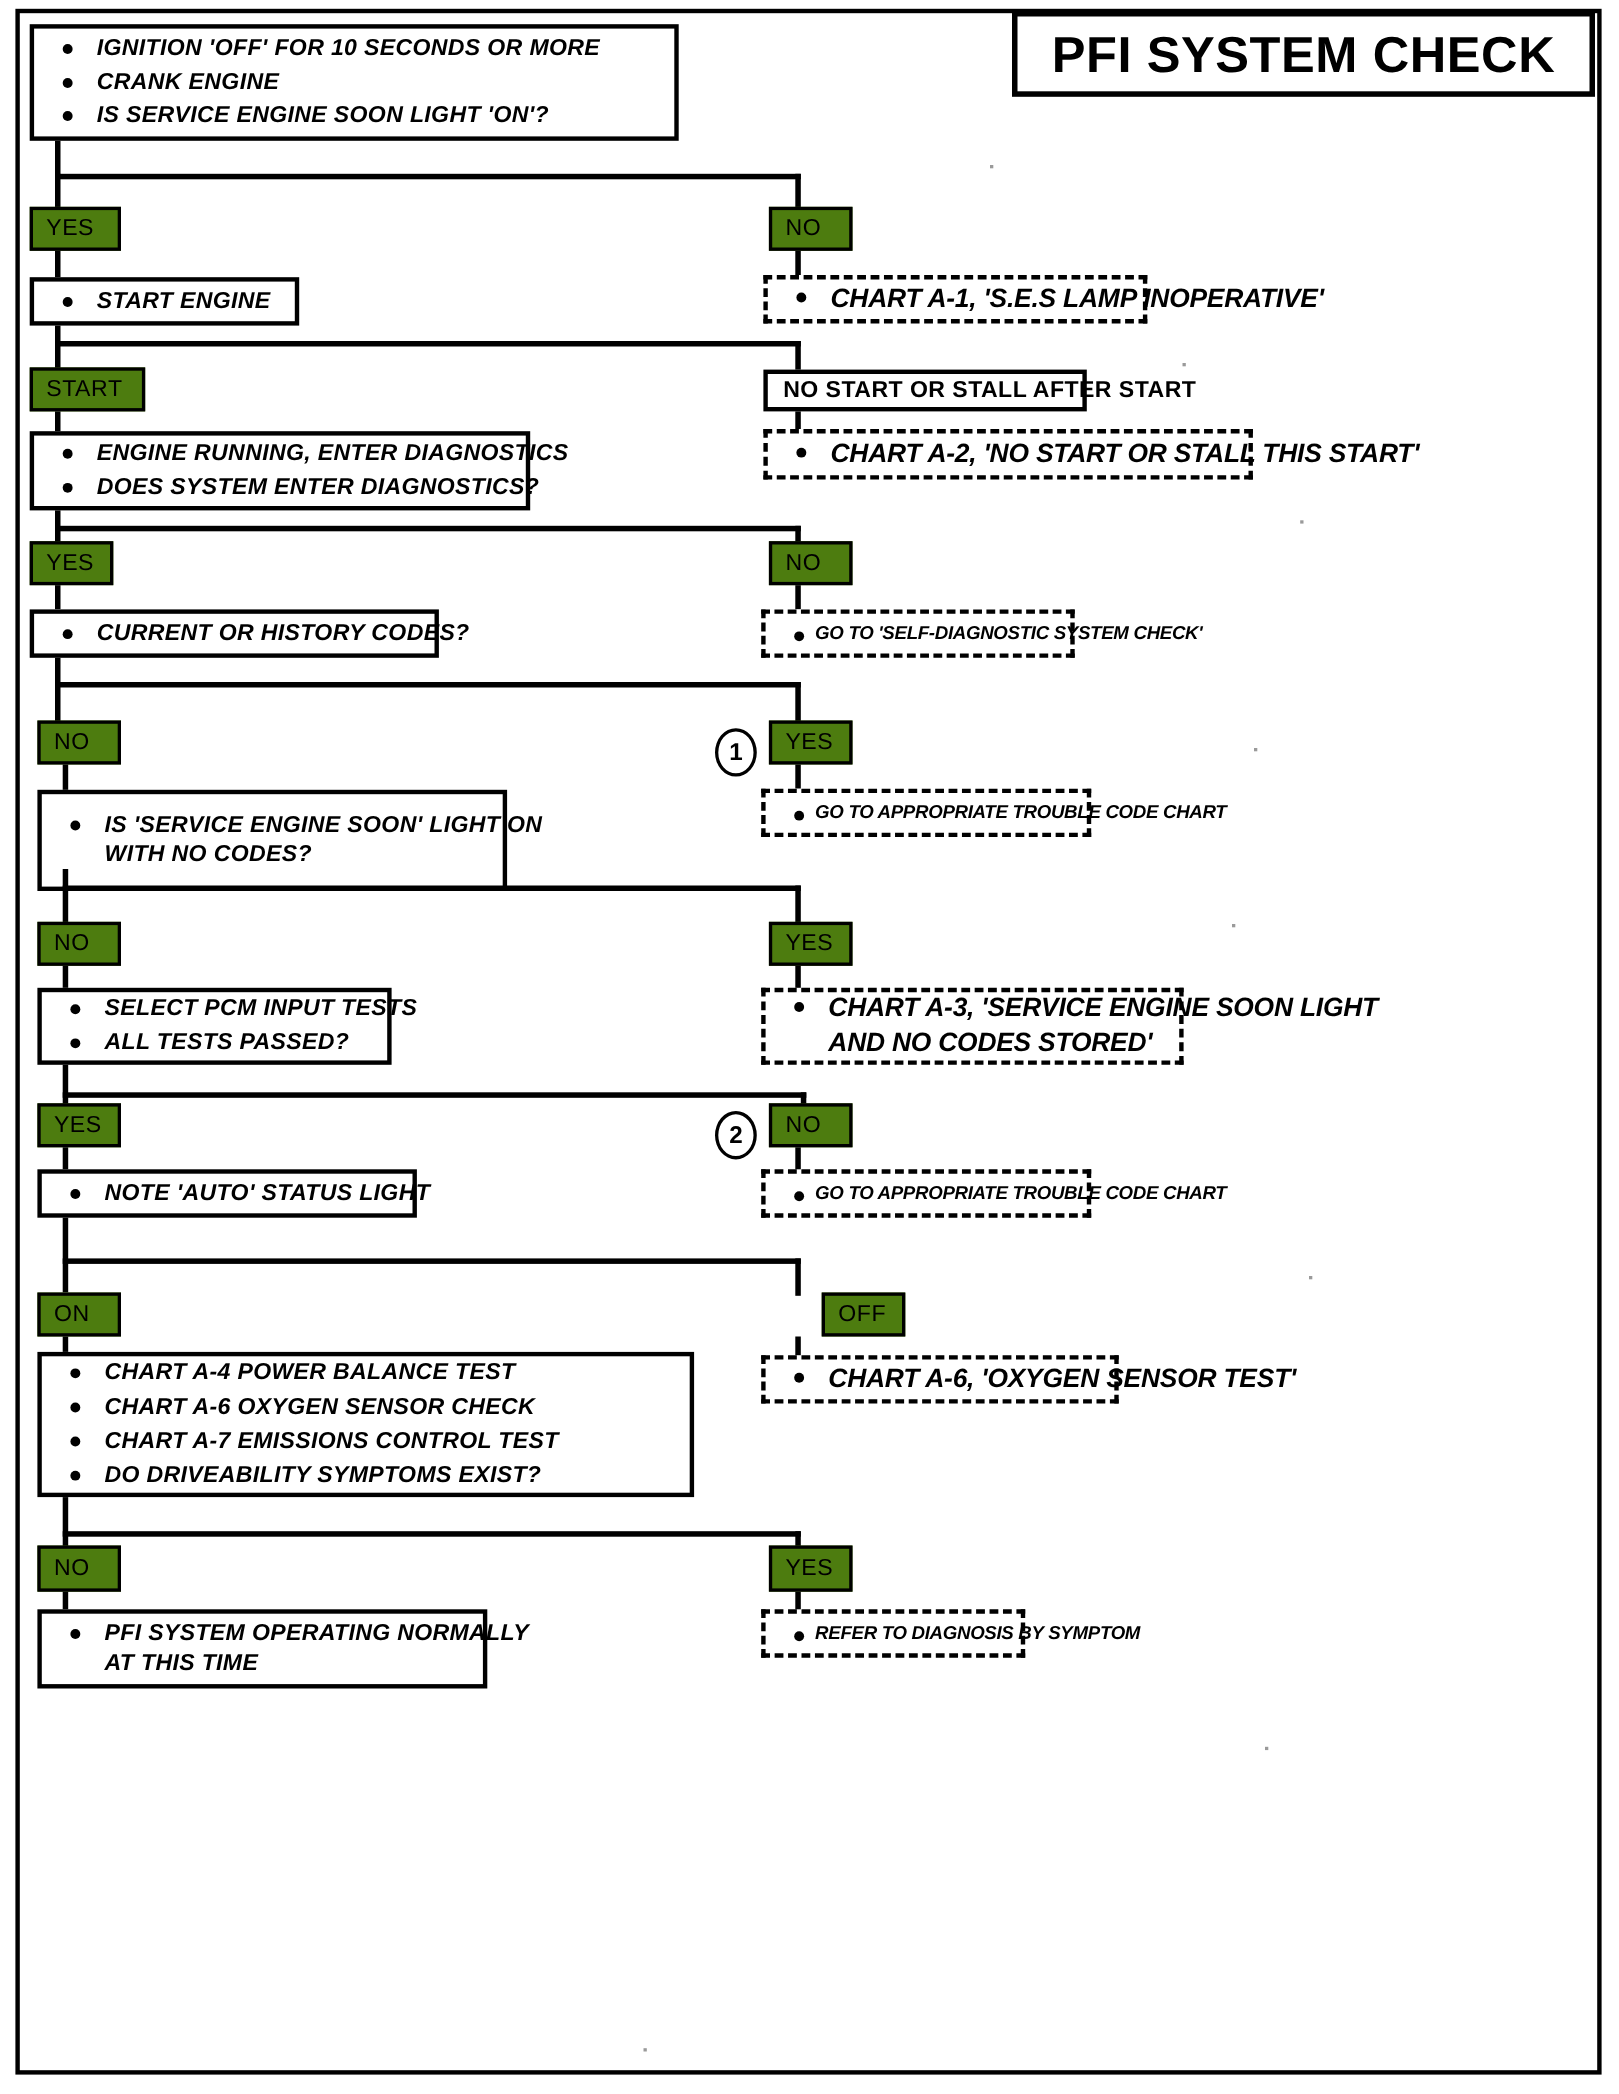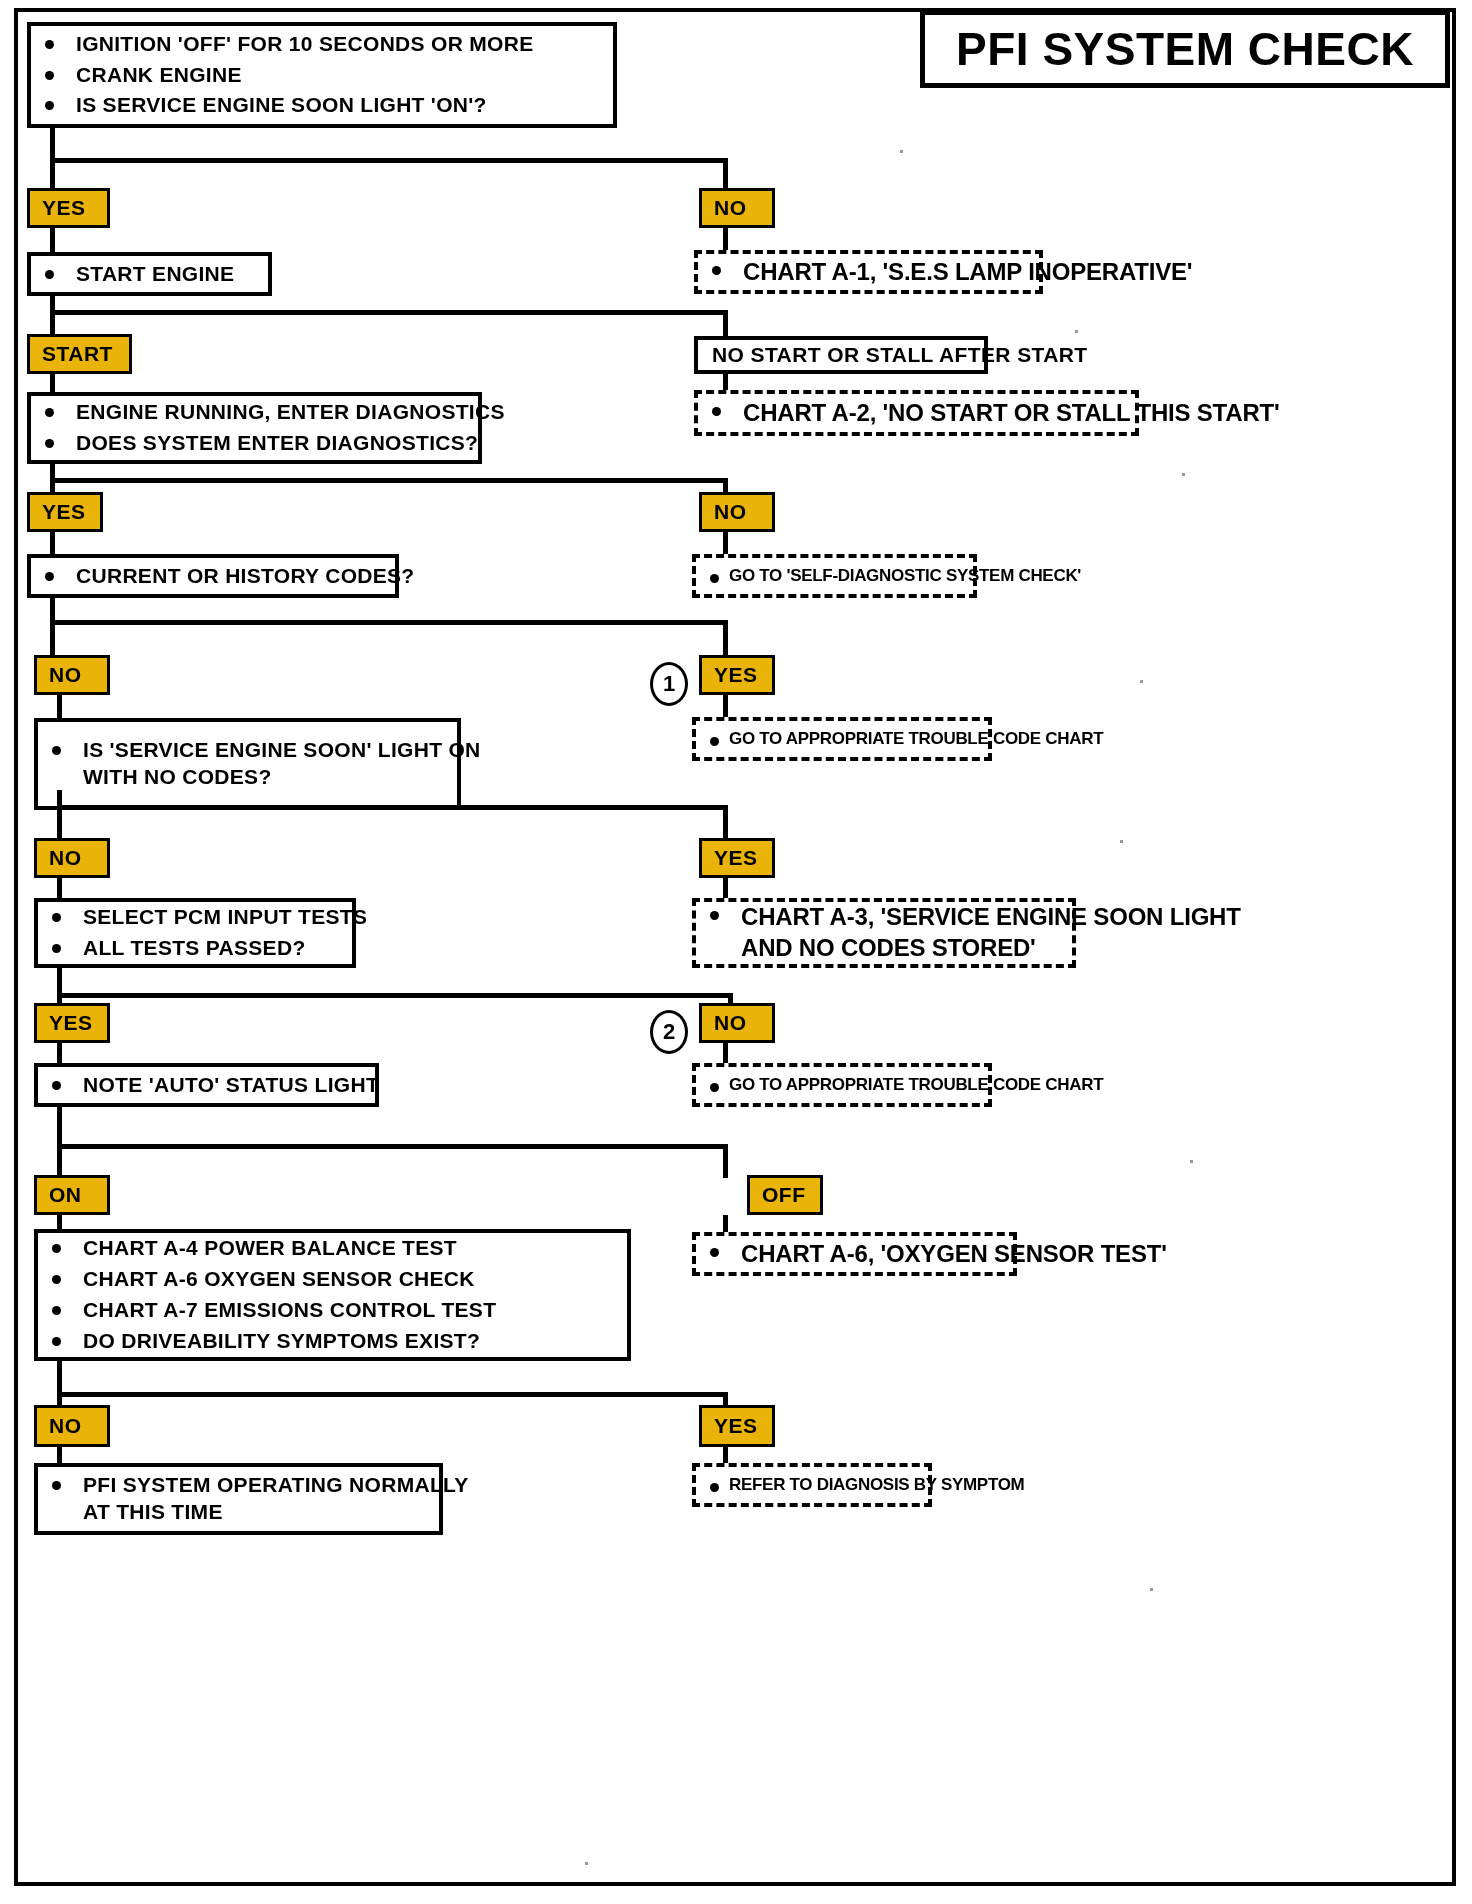--- a/index.html
+++ b/index.html
@@ -60,40 +60,41 @@
     justify-content: center;
   }
   .box.dashed {
     border: 4px dashed #000;
   }
   
   .label-box {
     position: absolute;
     box-sizing: border-box;
     border: 3px solid #000;
-    background: #eab308;
+    background: #4d7c0f;
     display: flex;
     align-items: center;
     padding-left: 12px;
     font-size: 21px;
-    font-weight: bold;
+    font-weight: normal;
     letter-spacing: 0.5px;
     color: #000;
   }
   
   .bullet-row {
     display: flex;
     align-items: flex-start;
-    padding: 2px 10px 2px 14px;
+    padding: 2px 10px 2px 26px;
     font-size: 21px;
     font-weight: bold;
     letter-spacing: 0.3px;
     line-height: 1.28;
     color: #000;
     white-space: nowrap;
+    font-style: italic;
   }
   .bullet-row .dot {
     flex: 0 0 auto;
     width: 9px;
     height: 9px;
     border-radius: 50%;
     background: #000;
     margin-top: 9px;
     margin-right: 22px;
   }

